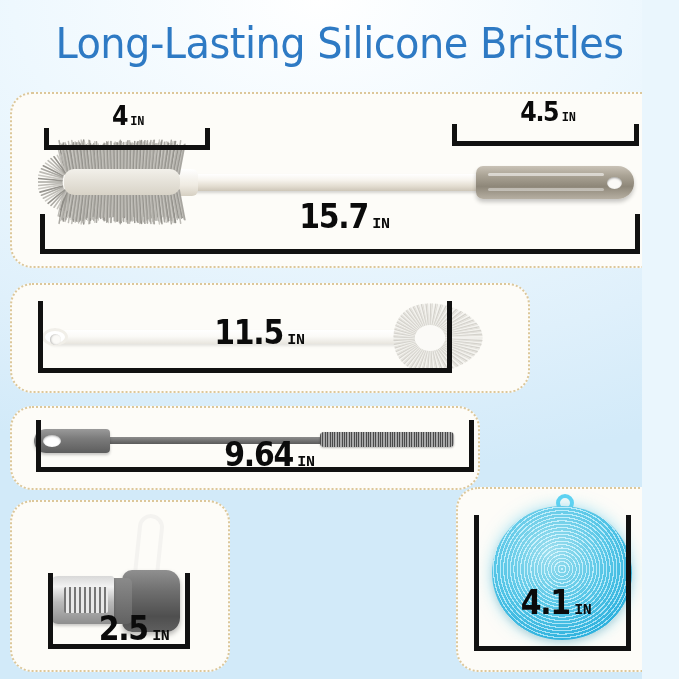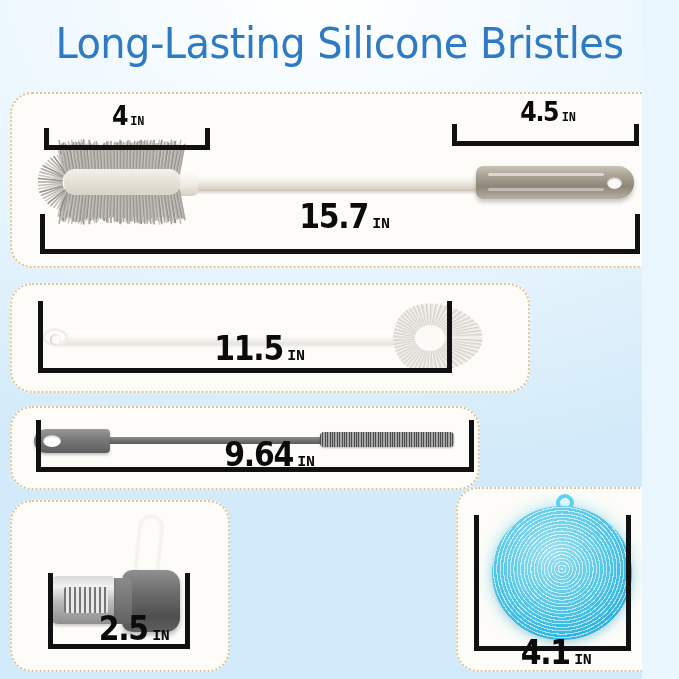--- a/index.html
+++ b/index.html
@@ -864,21 +864,21 @@
           </g>
       </svg>
     </div>
   </div>
 
   <div class="dim horiz" style="left:38px; top:301px; width:414px; height:72px;">
     <div class="bar" style="bottom:0; top:auto;"></div>
     <div class="cap left" style="bottom:0; height:72px;"></div>
     <div class="cap right" style="bottom:0; height:72px;"></div>
   </div>
-  <div class="dimlabel" style="left:170px; top:328px; width:170px; height:40px;text-align:right;">
+  <div class="dimlabel" style="left:170px; top:312px; width:170px; height:40px;text-align:right;">
     <span class="num">11.5</span>
     <span class="unit">IN</span>
   </div>
 
   <div class="panel" id="panel-3"></div>
 
   <div id="brush3">
     <div class="b3-rod"></div>
     <div class="b3-bristle"></div>
     <div class="b3-paddle"></div>
@@ -918,18 +918,18 @@
   <div id="pad5">
     <div class="p5-tab"></div>
     <div class="p5-disc"></div>
   </div>
 
   <div class="dim horiz" style="left:474px; top:515px; width:157px; height:136px;">
     <div class="bar" style="bottom:0; top:auto;"></div>
     <div class="cap left" style="bottom:0; height:136px;"></div>
     <div class="cap right" style="bottom:0; height:136px;"></div>
   </div>
-  <div class="dimlabel" style="left:478px; top:632px; width:150px; height:38px;">
+  <div class="dimlabel" style="left:478px; top:582px; width:150px; height:38px;">
     <span class="num">4.1</span>
     <span class="unit">IN</span>
   </div>
 
 </div>
 
 </body></html>

